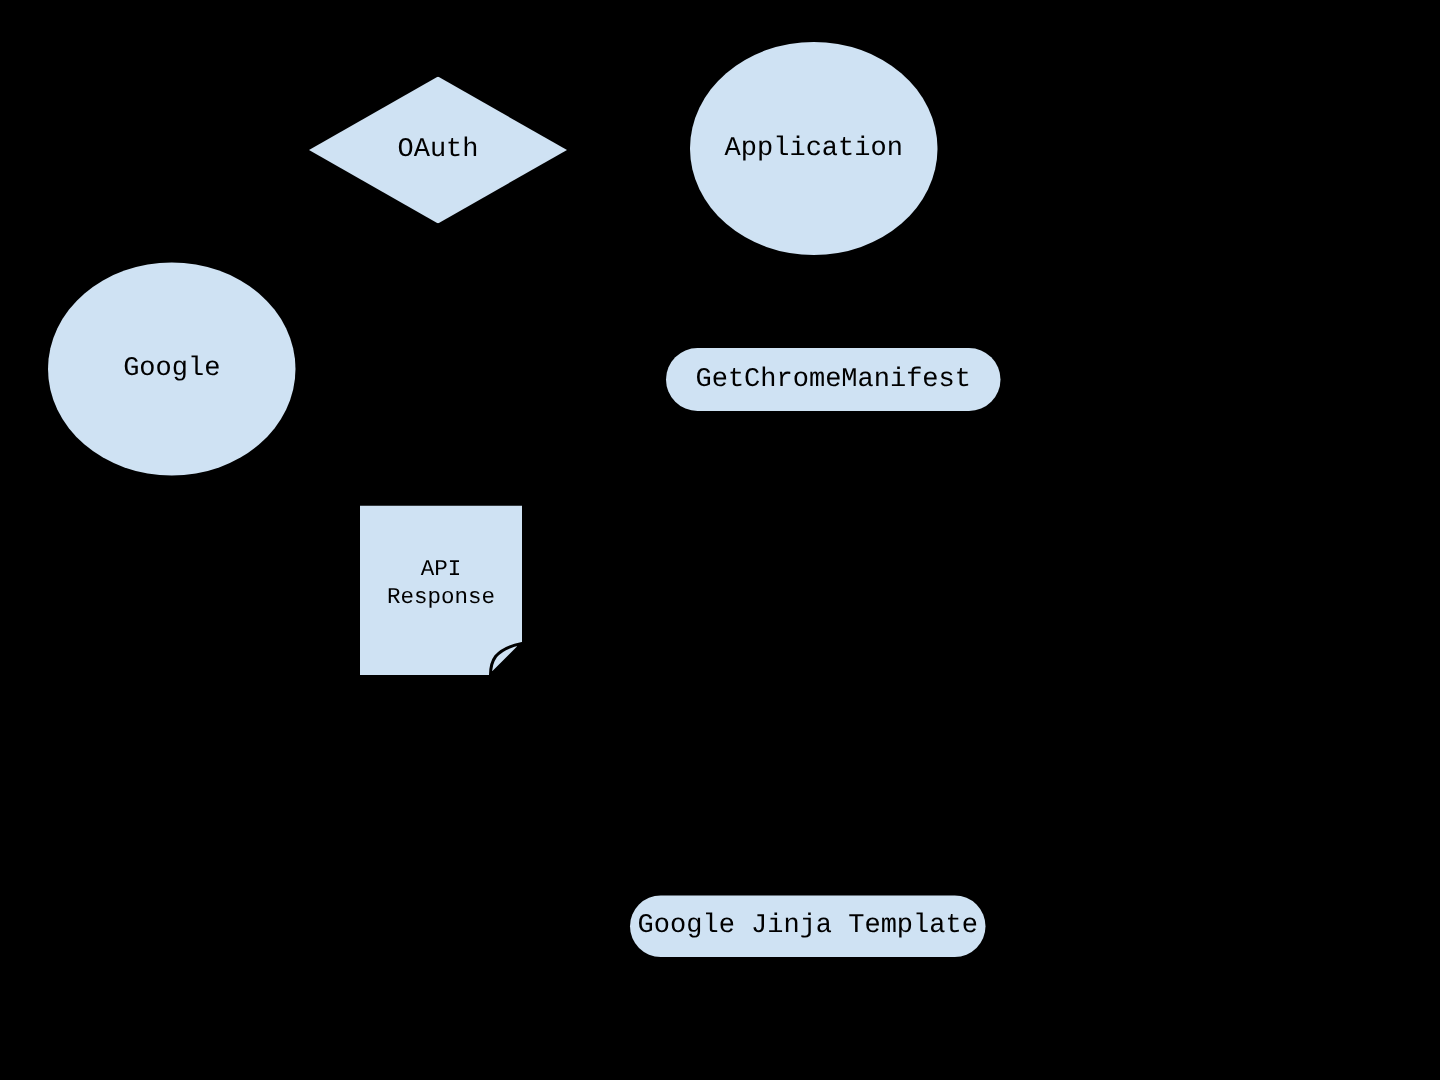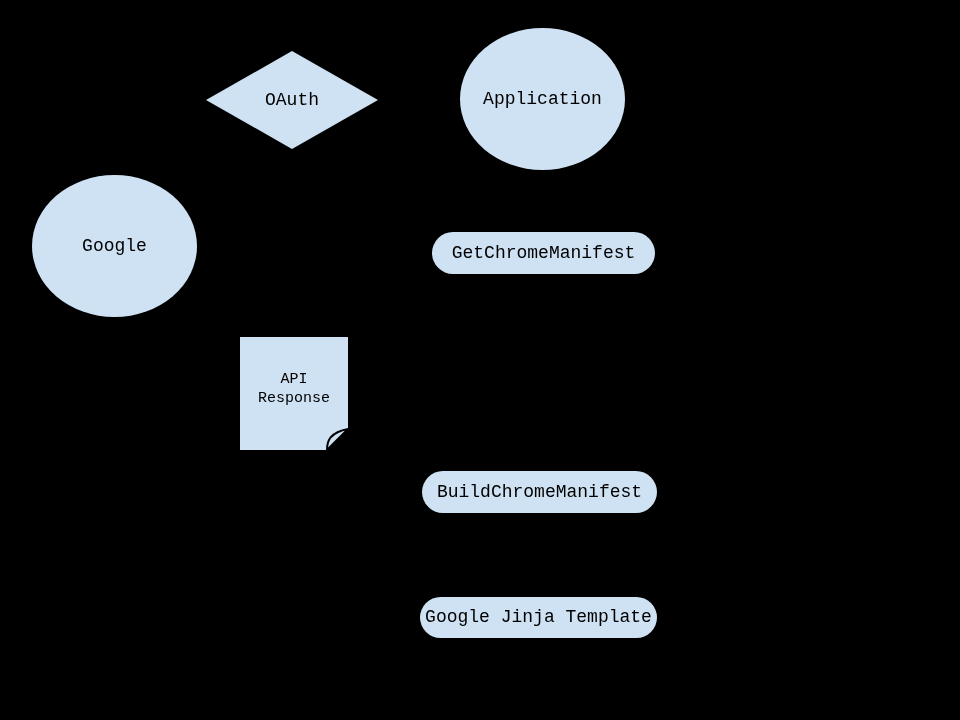--- a/index.html
+++ b/index.html
@@ -48,21 +48,21 @@
     text-align: center;
     color: var(--text-color, #000);
     font-size: 15px;
     line-height: 19px;
     white-space: pre-line;
   }
   
   .pos-oauth      { left: 206px; top: 51px;  width: 172px; height: 98px;  }
   .pos-app        { left: 460px; top: 28px;  width: 165px; height: 142px; }
   .pos-google     { left: 32px;  top: 175px; width: 165px; height: 142px; }
-  .pos-get        { left: 432px; top: 232px; width: 223px; height: 42px;  }
+  .pos-get        { left: 444px; top: 232px; width: 223px; height: 42px;  }
   .pos-doc        { left: 240px; top: 337px; width: 108px; height: 113px; }
   .pos-stats      { left: 428px; top: 356px; width: 225px; height: 41px;  }
   .pos-build      { left: 422px; top: 471px; width: 235px; height: 42px;  }
   .pos-render     { left: 420px; top: 597px; width: 237px; height: 41px;  }
 </style>
 </head>
 <body>
 
 <div class="canvas">
 
@@ -85,21 +85,18 @@
   <div class="document-node pos-doc">
     <svg width="108" height="113" viewBox="0 0 108 113">
       <path d="M0,0 H108 V92 L87,113 H0 Z" fill="var(--node-fill, #cfe2f3)" stroke="none"></path>
       <path d="M87,113 L108,92 C100,93.5 94,96.5 90.5,100.5 C88,103.8 87,107.5 87,113 Z" fill="var(--node-fill, #cfe2f3)" stroke="var(--fold-outline, #000)" stroke-width="2" stroke-linejoin="round"></path>
     </svg>
     <div class="doc-label">API
 Response</div>
   </div>
 
 
-  <div class="node stadium pos-build">
-    <span>BuildChromeManifest</span>
-  </div>
 
   <div class="node stadium pos-render">
     <span>Google Jinja Template</span>
   </div>
 
 </div>
 
 </body></html>

